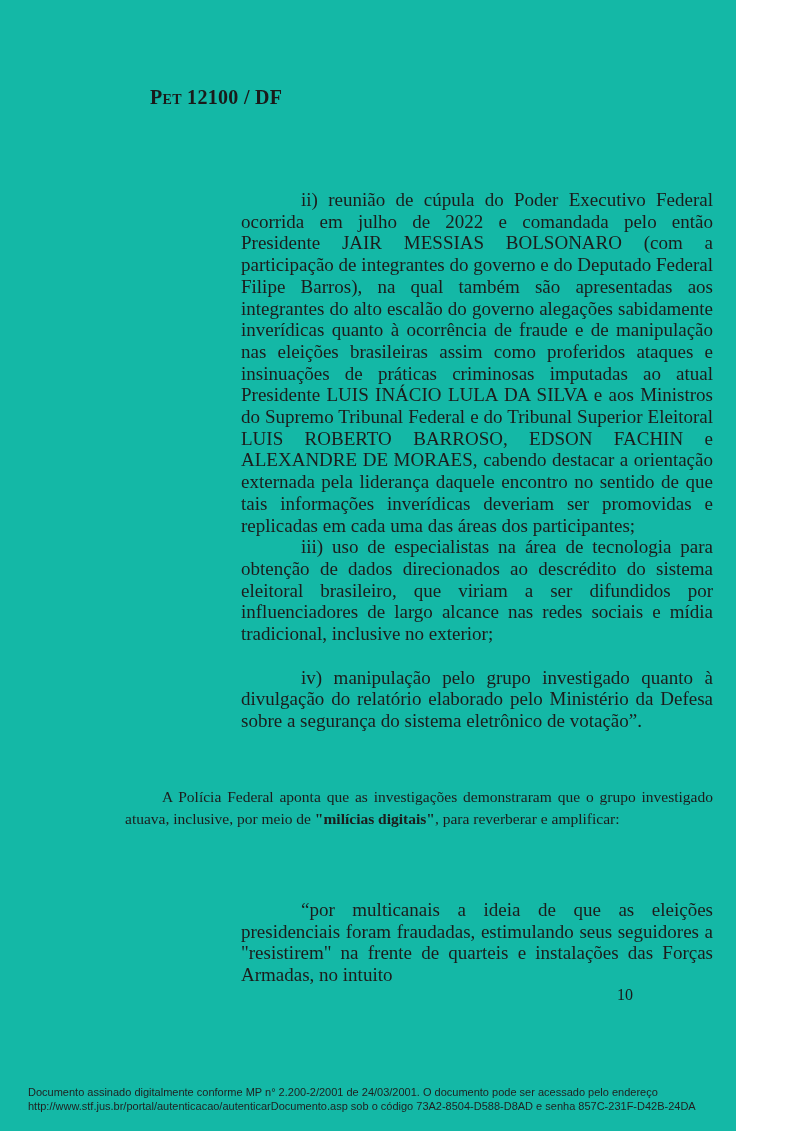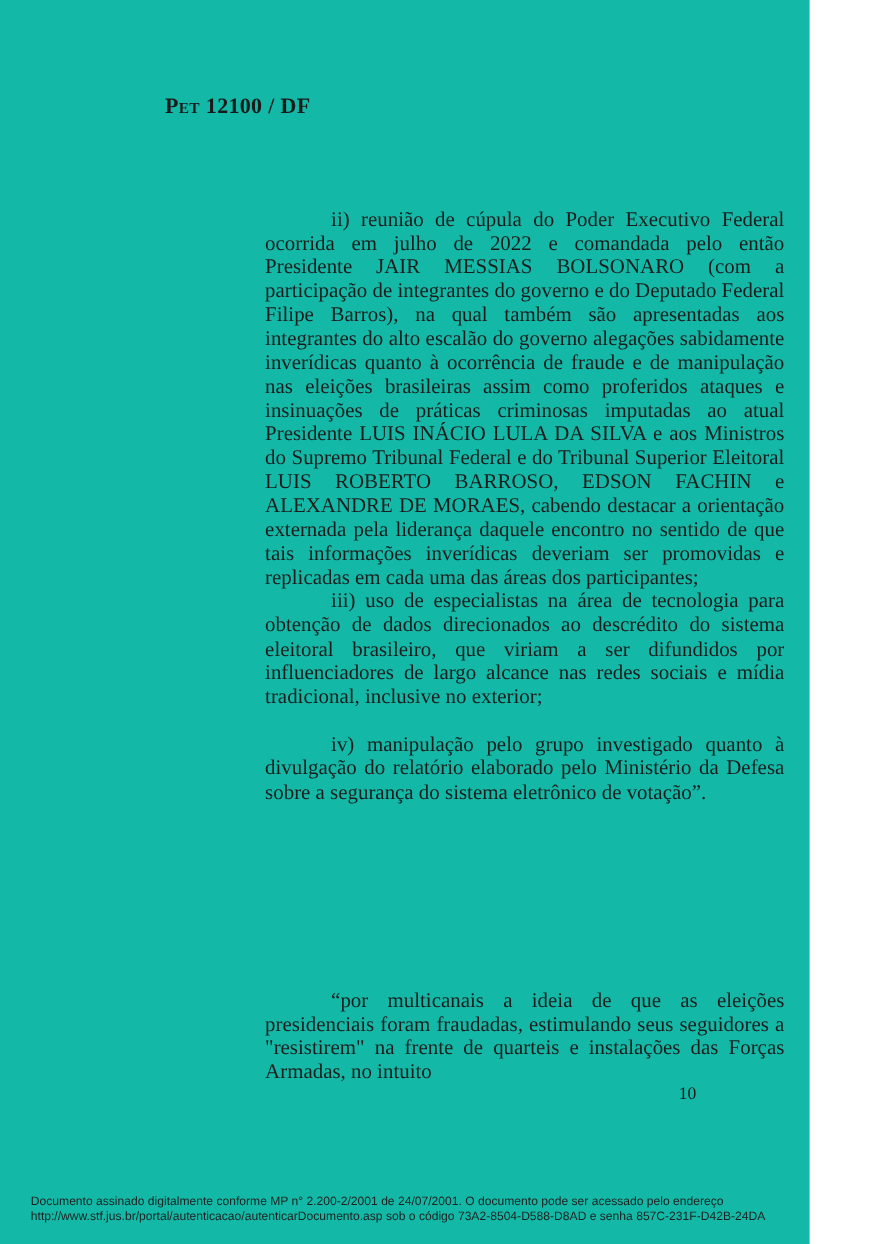--- a/index.html
+++ b/index.html
@@ -93,25 +93,26 @@
 <div class="page">
 
   <div class="doc-header">Pet 12100 / DF</div>
 
   <div class="quote-block">
     <p>ii) reunião de cúpula do Poder Executivo Federal ocorrida em julho de 2022 e comandada pelo então Presidente JAIR MESSIAS BOLSONARO (com a participação de integrantes do governo e do Deputado Federal Filipe Barros), na qual também são apresentadas aos integrantes do alto escalão do governo alegações sabidamente inverídicas quanto à ocorrência de fraude e de manipulação nas eleições brasileiras assim como proferidos ataques e insinuações de práticas criminosas imputadas ao atual Presidente LUIS INÁCIO LULA DA SILVA e aos Ministros do Supremo Tribunal Federal e do Tribunal Superior Eleitoral LUIS ROBERTO BARROSO, EDSON FACHIN e ALEXANDRE DE MORAES, cabendo destacar a orientação externada pela liderança daquele encontro no sentido de que tais informações inverídicas deveriam ser promovidas e replicadas em cada uma das áreas dos participantes;</p>
     <p>iii) uso de especialistas na área de tecnologia para obtenção de dados direcionados ao descrédito do sistema eleitoral brasileiro, que viriam a ser difundidos por influenciadores de largo alcance nas redes sociais e mídia tradicional, inclusive no exterior;</p>
     <p class="gap-before">iv) manipulação pelo grupo investigado quanto à divulgação do relatório elaborado pelo Ministério da Defesa sobre a segurança do sistema eletrônico de votação”.</p>
   </div>
 
+  <p class="body-para"><span>A Polícia Federal aponta que as investigações demonstraram que o grupo investigado atuava, inclusive, por meio de </span><span class="bold-seg">"milícias digitais"</span><span>, para reverberar e amplificar:</span></p>
 
   <div class="quote2">
     <p>“por multicanais a ideia de que as eleições presidenciais foram fraudadas, estimulando seus seguidores a "resistirem" na frente de quarteis e instalações das Forças Armadas, no intuito</p>
   </div>
 
   <div class="page-number">10</div>
 
   <div class="footer">
-    <div>Documento assinado digitalmente conforme MP n° 2.200-2/2001 de 24/07/2001. O documento pode ser acessado pelo endereço</div>
+    <div>Documento assinado digitalmente conforme MP n° 2.200-2/2001 de 24/03/2001. O documento pode ser acessado pelo endereço</div>
     <div>http://www.stf.jus.br/portal/autenticacao/autenticarDocumento.asp sob o código 73A2-8504-D588-D8AD e senha 857C-231F-D42B-24DA</div>
   </div>
 
 </div>
 
 </body></html>

